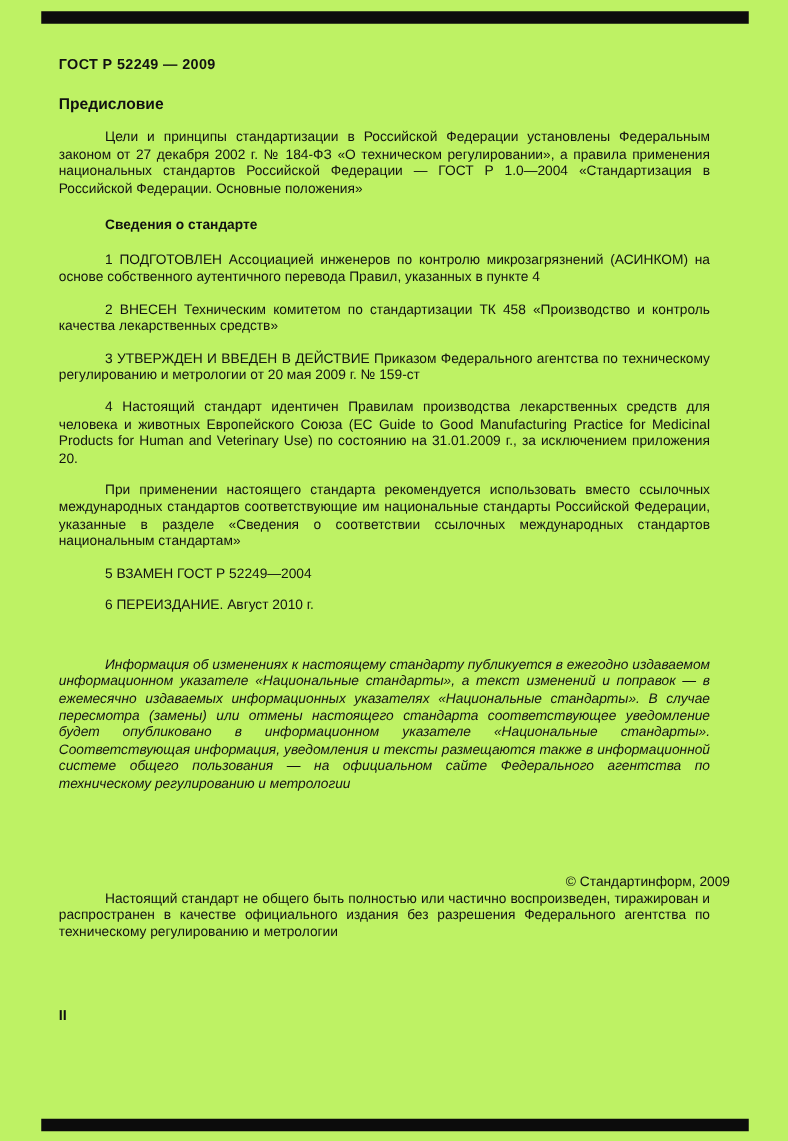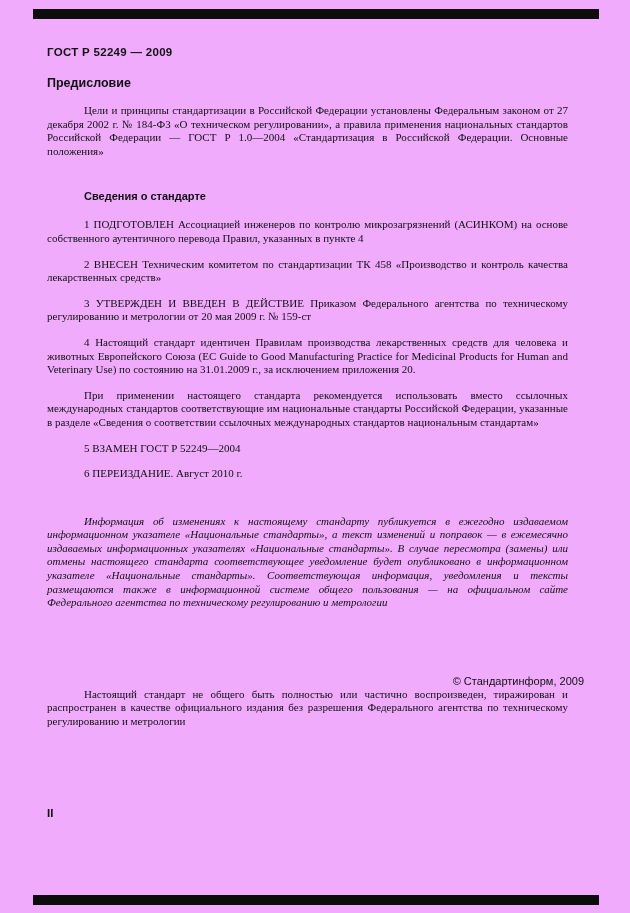--- a/index.html
+++ b/index.html
@@ -4,21 +4,21 @@
 <style>
   html, body {
     margin: 0;
     padding: 0;
     background: #ffffff;
   }
   .page {
     position: relative;
     width: 630px;
     height: 913px;
-    background: #f0abfc;
+    background: #bef264;
     font-family: "Liberation Sans", sans-serif;
     color: #111111;
     overflow: hidden;
     box-sizing: border-box;
   }
   .scan-bar {
     position: absolute;
     left: 33px;
     width: 566px;
     height: 10px;
@@ -43,27 +43,26 @@
     font-size: 12.5px;
     font-weight: bold;
     margin: 0 0 14px 0;
   }
   p.body-par {
     font-size: 11px;
     line-height: 13.6px;
     text-align: justify;
     text-indent: 37px;
     margin: 0 16px 12px 0;
-    font-family: Liberation Serif, serif;
   }
   p.section-heading {
     font-size: 11px;
     font-weight: bold;
     text-indent: 37px;
-    margin: 32px 0 16px 0;
+    margin: 16px 0 16px 0;
   }
   p.italic-par {
     font-style: italic;
   }
   .italic-block {
     margin-top: 34px;
   }
   .copyright-block {
     margin-top: 64px;
     text-align: right;

